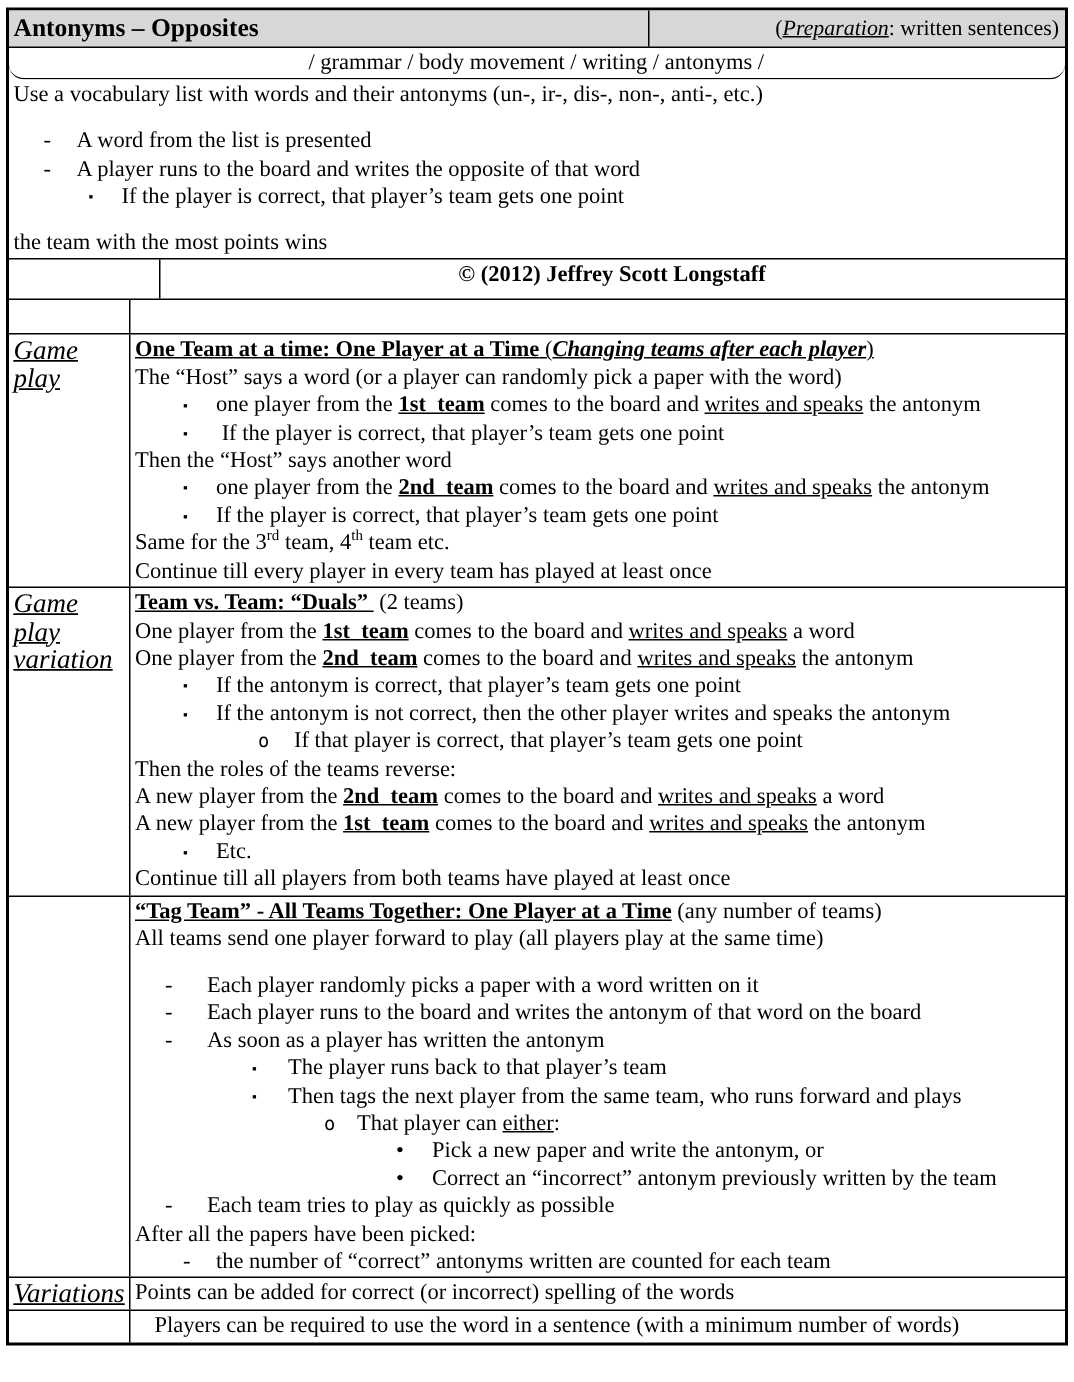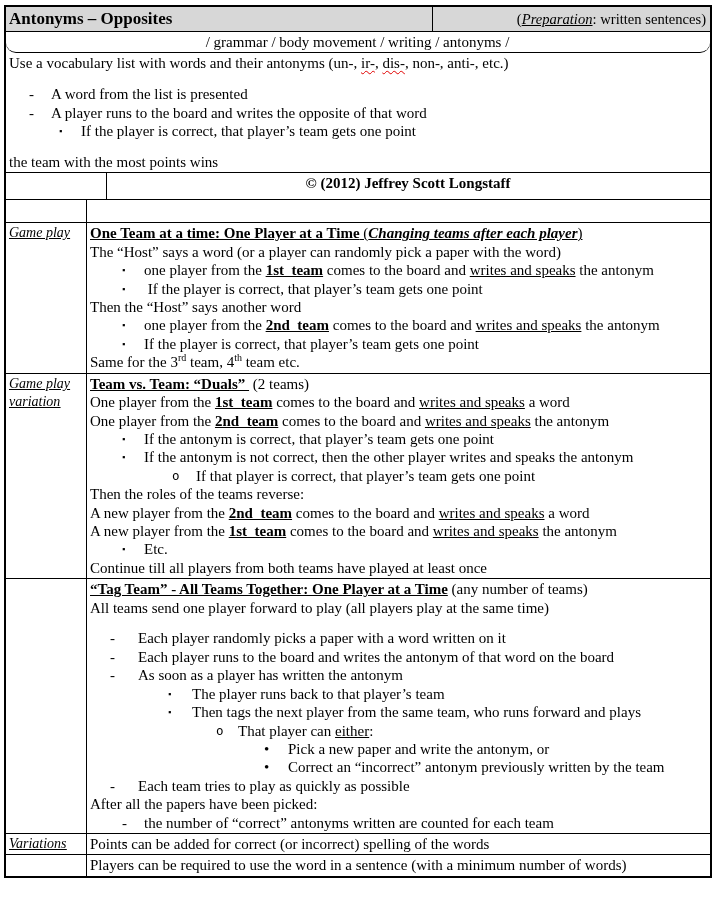--- a/index.html
+++ b/index.html
@@ -6,35 +6,35 @@
   body{font-family:"Liberation Serif","DejaVu Serif",serif;color:#000;}
   .page{width:716px;height:921px;box-sizing:border-box;padding:5px 4px;background:#fff;}
   .tbl{border:2px solid #000;box-sizing:border-box;width:708px;}
   .row{display:flex;border-bottom:1px solid #000;box-sizing:border-box;align-items:stretch;}
   .row:last-child{border-bottom:none;}
   .row.hdr{background:#d7d7d7;}
   .hcell-left{width:427px;border-right:1px solid #000;padding:2px 4px 2px 3px;box-sizing:border-box;
               font-weight:bold;font-size:17px;line-height:20px;}
   .hcell-right{flex:1;text-align:right;padding:4px 4px 2px 3px;font-size:14.6px;line-height:17px;box-sizing:border-box;}
   .labelcell{width:81px;border-right:1px solid #000;padding:1px 2px 1px 3px;box-sizing:border-box;
-             font-size:14px;line-height:18.4px;text-decoration:underline;}
+             font-size:18px;line-height:18.4px;text-decoration:underline;}
   .cell{flex:1;padding:1px 4px 1px 3px;box-sizing:border-box;font-size:15px;line-height:18.4px;}
   .line{position:relative;}
   .line.center{text-align:center;}
   .line.blank{height:12.5px;}
   .mk{position:absolute;top:0;}
   .mk-dash{font-size:15px;}
   .mk-square{font-size:9px;line-height:18.4px;}
   .mk-circle{font-family:"DejaVu Sans Mono",monospace;font-size:12.5px;line-height:18.4px;}
   .mk-disc{font-size:15px;line-height:18.4px;}
   .b{font-weight:bold;}
   .i{font-style:italic;}
   .u{text-decoration:underline;}
   .sup{font-size:10px;vertical-align:super;line-height:0;}
-  .sq{text-decoration:underline;text-decoration-style:wavy;text-decoration-color:#e00000;
+  .sq{text-decoration-style:wavy;text-decoration-color:#e00000;
       text-decoration-thickness:1px;text-underline-offset:2px;}
 </style>
 </head>
 <body>
 
 <div class="page">
   <div class="tbl" id="doc-table">
       <div class="row hdr" style="min-height: 24px;">
         <div class="hcell-left"><span class="b">Antonyms – Opposites</span></div>
         <div class="hcell-right"><span>(</span><span class="i u">Preparation</span><span>: written sentences)</span></div>
@@ -71,20 +71,21 @@
         <div class="labelcell"><span class="i u">Game play</span></div>
         <div class="cell">
           <div class="line"><span class="b u">One Team at a time: One Player at a Time</span><span class="u"> (</span><span class="b i u">Changing teams after each player</span><span class="u">)</span></div>
           <div class="line"><span>The “Host” says a word (or a player can randomly pick a paper with the word)</span></div>
           <div class="line" style="padding-left: 54px;"><span class="mk mk-square" style="left: 32px;">▪</span><span>one player from the </span><span class="b u">1st&nbsp; team</span><span> comes to the board and </span><span class="u">writes and speaks</span><span> the antonym</span></div>
           <div class="line" style="padding-left: 54px;"><span class="mk mk-square" style="left: 32px;">▪</span><span>&nbsp;If the player is correct, that player’s team gets one point</span></div>
           <div class="line"><span>Then the “Host” says another word</span></div>
           <div class="line" style="padding-left: 54px;"><span class="mk mk-square" style="left: 32px;">▪</span><span>one player from the </span><span class="b u">2nd&nbsp; team</span><span> comes to the board and </span><span class="u">writes and speaks</span><span> the antonym</span></div>
           <div class="line" style="padding-left: 54px;"><span class="mk mk-square" style="left: 32px;">▪</span><span>If the player is correct, that player’s team gets one point</span></div>
           <div class="line"><span>Same for the 3</span><span class="sup">rd</span><span> team, 4</span><span class="sup">th</span><span> team etc.</span></div>
+          <div class="line"><span>Continue till every player in every team has played at least once</span></div>
         </div>
       </div>
       <div class="row">
         <div class="labelcell"><span class="i u">Game play</span><br><span class="i u">variation</span></div>
         <div class="cell">
           <div class="line"><span class="b u">Team vs. Team: “Duals”&nbsp;</span><span> (2 teams)</span></div>
           <div class="line"><span>One player from the </span><span class="b u">1st&nbsp; team</span><span> comes to the board and </span><span class="u">writes and speaks</span><span> a word</span></div>
           <div class="line"><span>One player from the </span><span class="b u">2nd&nbsp; team</span><span> comes to the board and </span><span class="u">writes and speaks</span><span> the antonym</span></div>
           <div class="line" style="padding-left: 54px;"><span class="mk mk-square" style="left: 32px;">▪</span><span>If the antonym is correct, that player’s team gets one point</span></div>
           <div class="line" style="padding-left: 54px;"><span class="mk mk-square" style="left: 32px;">▪</span><span>If the antonym is not correct, then the other player writes and speaks the antonym</span></div>
@@ -115,20 +116,20 @@
           <div class="line" style="padding-left: 54px;"><span class="mk mk-dash" style="left: 32px;">-</span><span>the number of “correct” antonyms written are counted for each team</span></div>
           <div class="line" style="padding-left: 54px;"><span class="mk mk-dash" style="left: 32px;">-</span></div>
         </div>
       </div>
       <div class="row" style="min-height: 21px;">
         <div class="labelcell"><span class="i u">Variations</span></div>
         <div class="cell">
           <div class="line"><span>Points can be added for correct (or incorrect) spelling of the words</span></div>
         </div>
       </div>
-      <div class="row" style="min-height: 21px;">
+      <div class="row" style="min-height: 21px; gap: 13px;">
         <div class="labelcell"></div>
         <div class="cell">
           <div class="line"><span>Players can be required to use the word in a sentence (with a minimum number of words)</span></div>
         </div>
       </div>
     </div>
 </div>
 
 </body></html>

